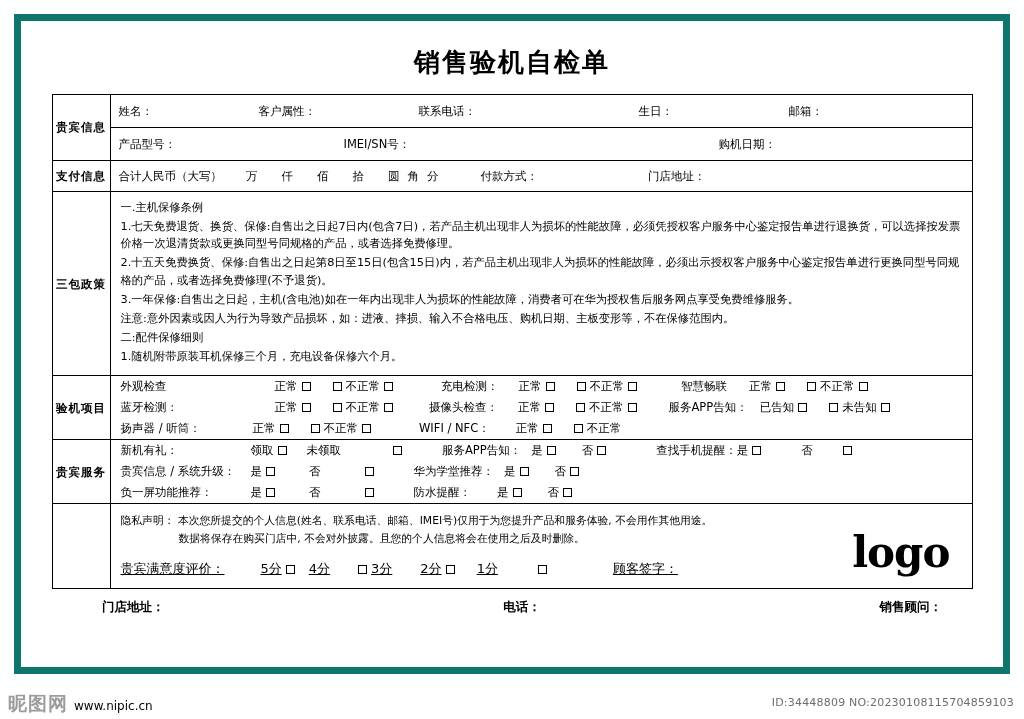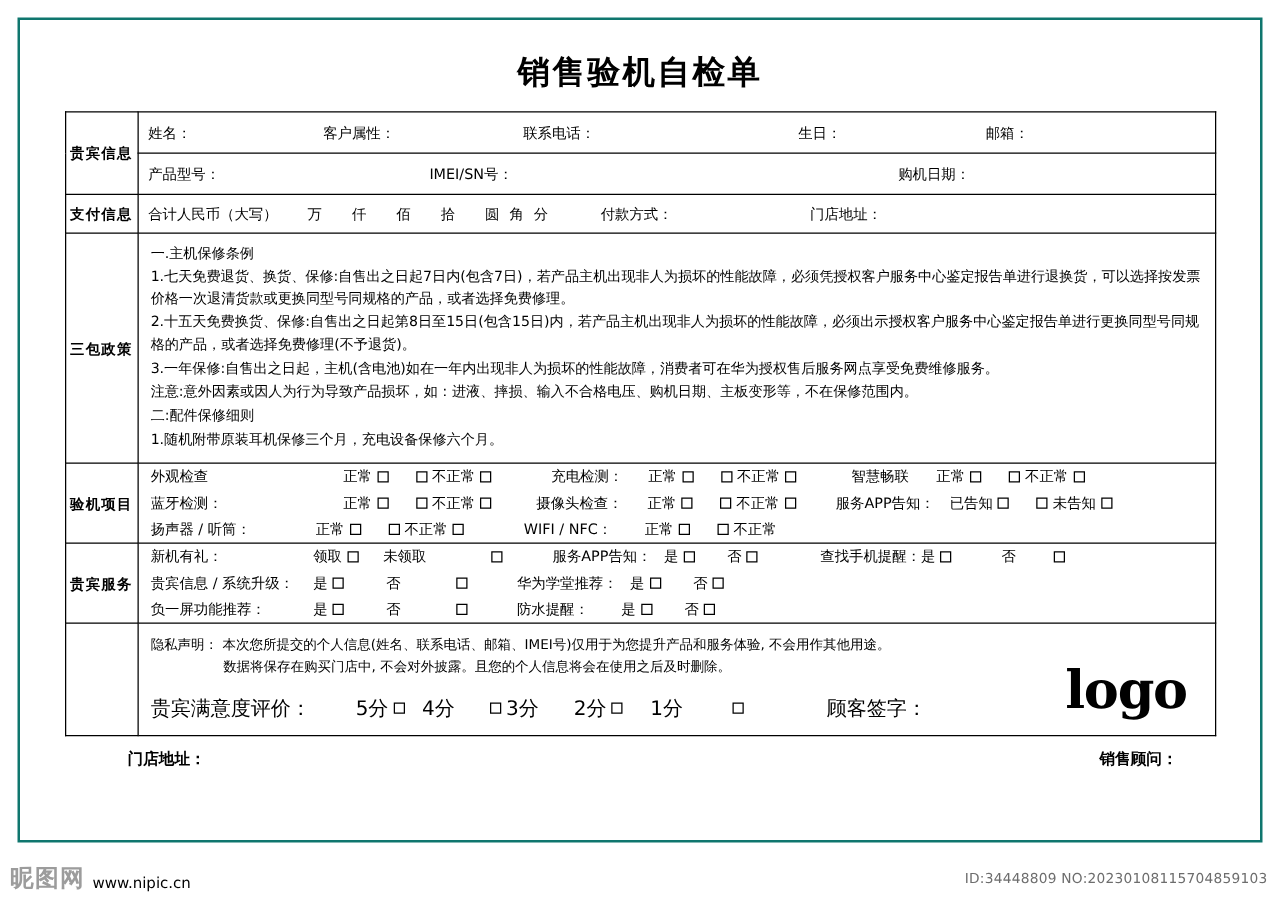--- a/index.html
+++ b/index.html
@@ -12,21 +12,21 @@
   #page {
     position: relative;
     width: 1024px; height: 719px;
     background: #ffffff;
     overflow: hidden;
   }
   .sheet {
     position: absolute;
     left: 14px; top: 14px;
     width: 996px; height: 660px;
-    border: 2px solid #0f766e;
+    border: 7px solid #0f766e;
     background: #fff;
   }
   .title {
     text-align: center;
     font-size: 26px;
     font-weight: bold;
     letter-spacing: 2px;
     margin-top: 24px;
     margin-bottom: 14px;
     color: #000;
@@ -109,22 +109,23 @@
     right: 22px; bottom: 2px;
     font-size: 42px;
     font-family: "DejaVu Serif", serif;
     font-weight: bold;
     letter-spacing: -1px;
     color: #000;
   }
   .rating {
     display: flex;
     align-items: center;
-    font-size: 16px;
+    font-size: 13px;
     padding: 4px 10px;
+    text-decoration: underline;
   }
   .footer {
     display: flex;
     width: 920px;
     margin: 0 auto;
     padding-top: 10px;
     font-size: 12.5px;
     font-weight: bold;
     gap: 31px;
   }
@@ -433,20 +434,21 @@
             </div>
           </div>
         </td>
       </tr>
 
     </tbody>
       </table>
 
     <div class="footer">
       <div class="f1" style="padding-left:50px">门店地址：</div>
+      <div class="f2">电话：</div>
       <div class="f3">销售顾问：</div>
     </div>
 
   </div>
 
   <div class="bottombar"></div>
 
   <div class="wm-left">
     <span class="wm-logo">昵图网</span>
     <span class="wm-url">www.nipic.cn</span>

